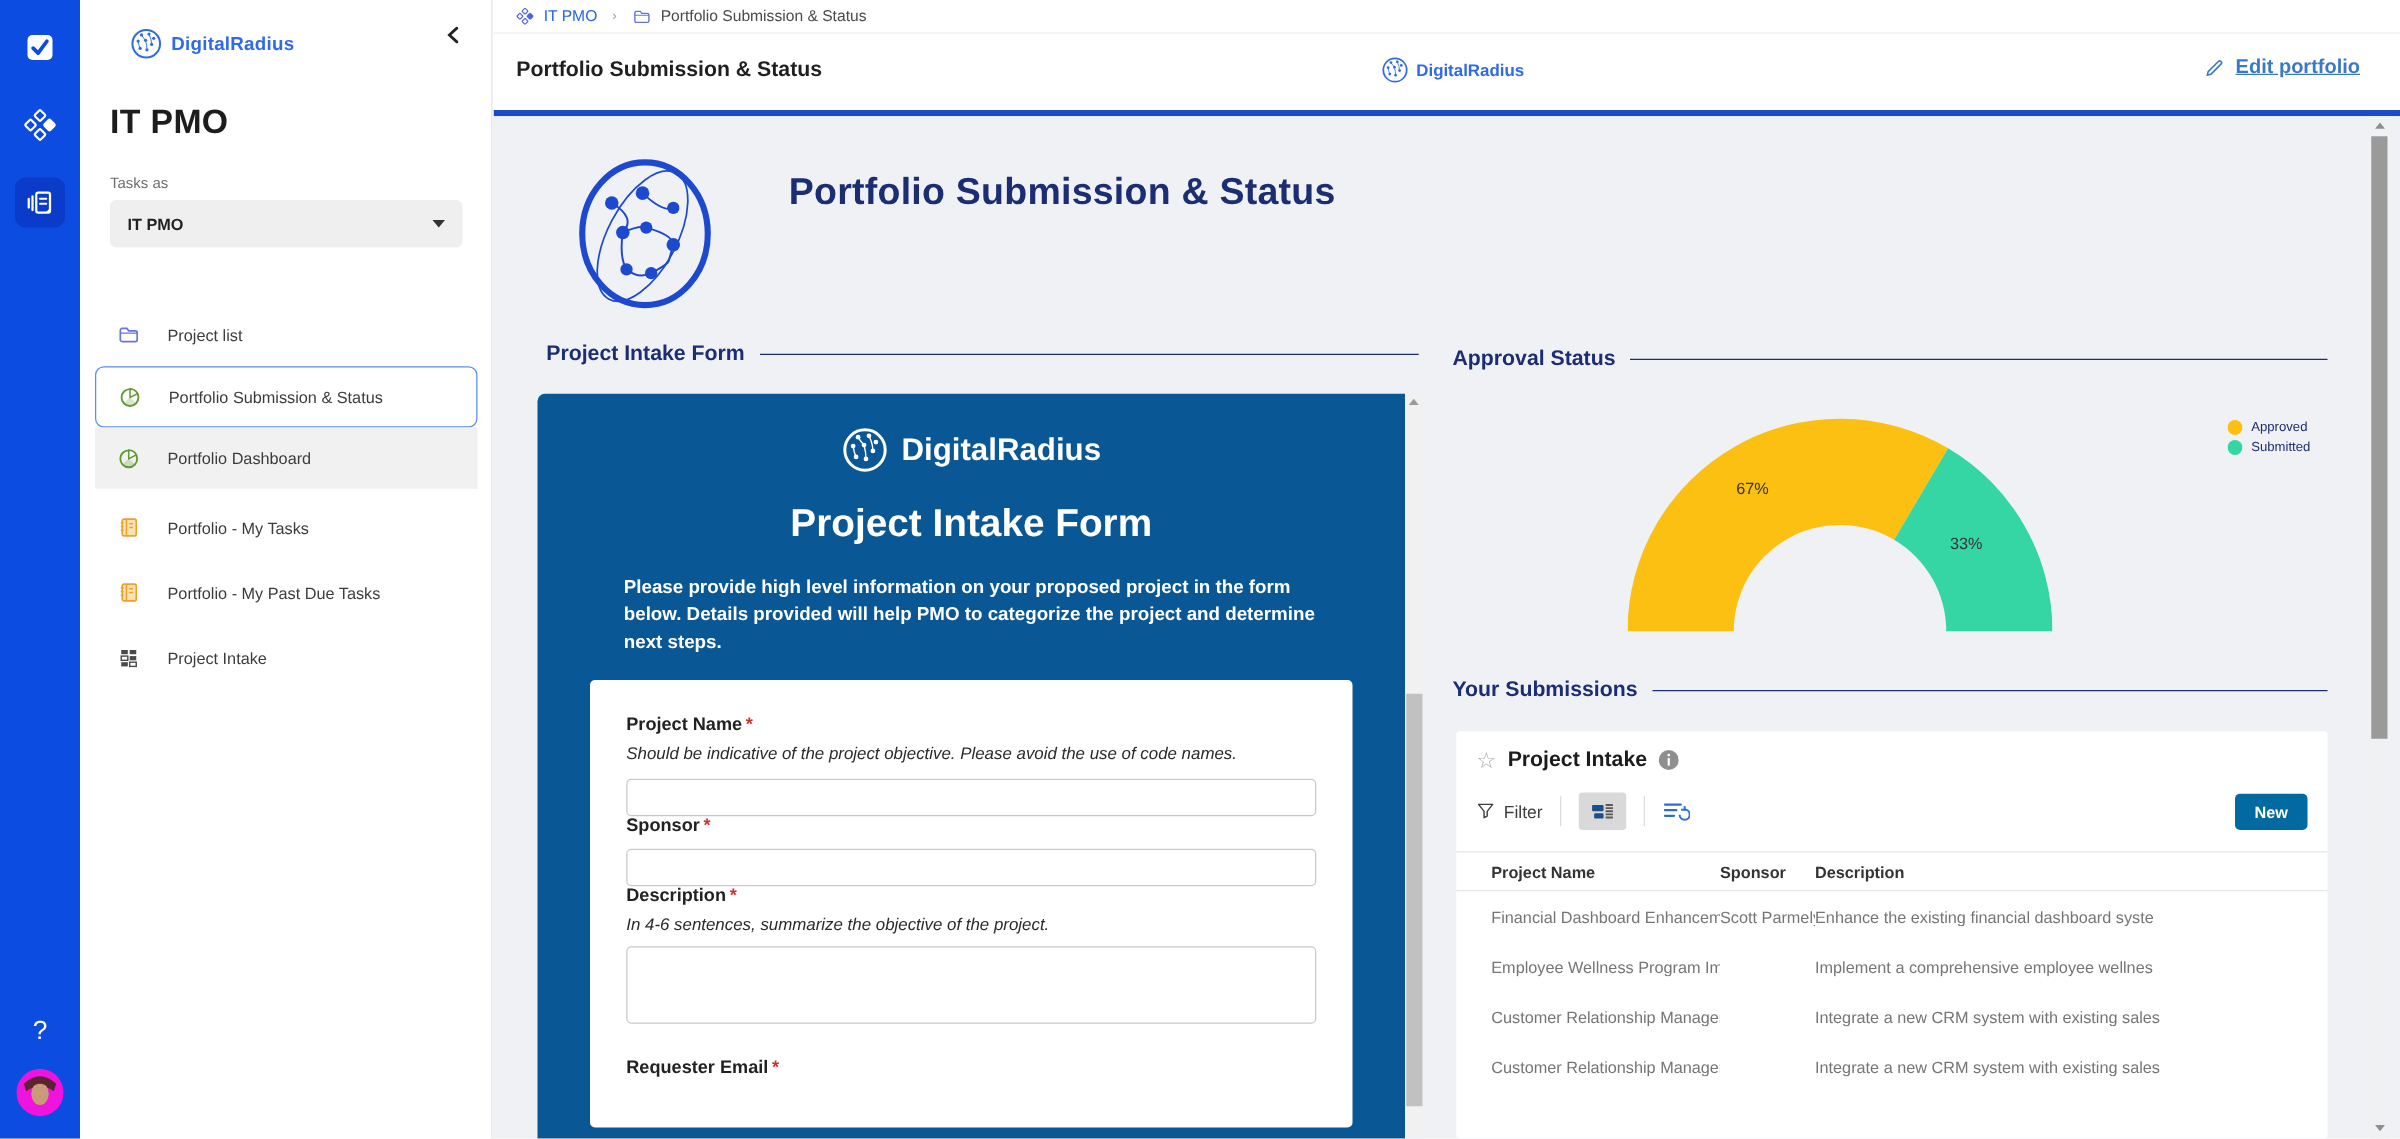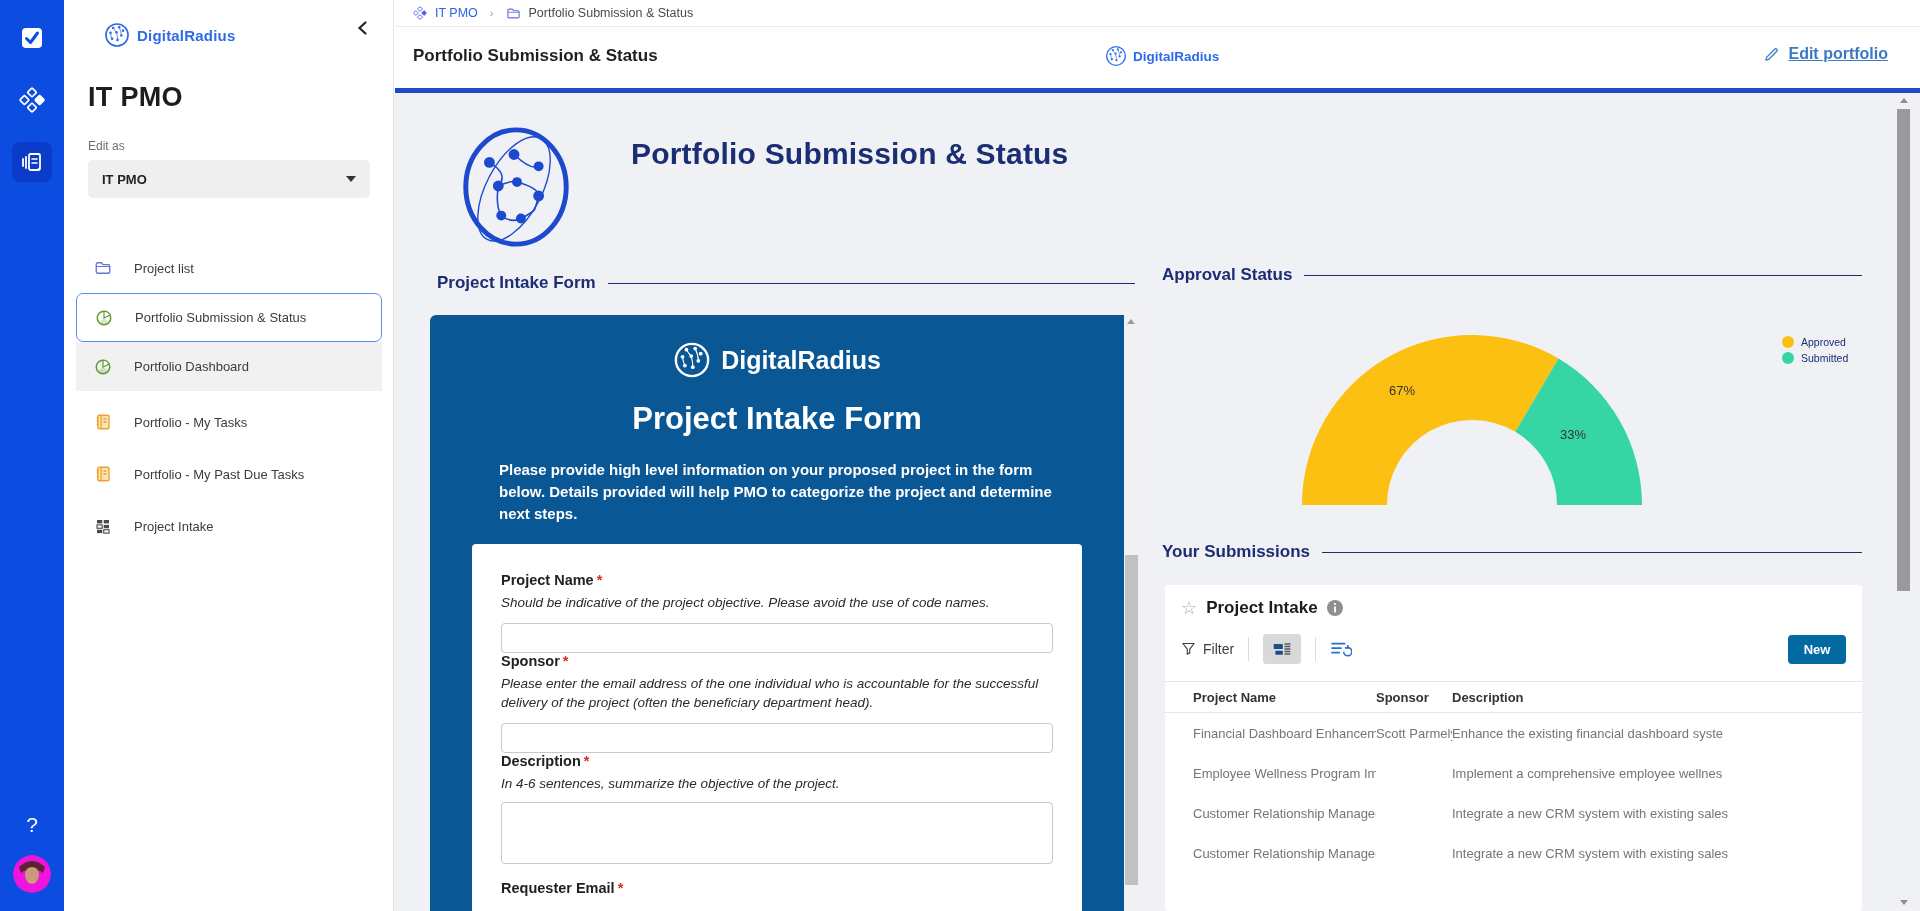--- a/index.html
+++ b/index.html
@@ -49,21 +49,21 @@
   .bluebar { position:absolute; left:395px; top:88px; width:1525px; height:5px; background:#1c4bc9; }
 
   
   .content { position:absolute; left:394px; top:93px; width:1526px; height:818px; background:#f0f1f4; overflow:hidden; }
   .hero-logo { position:absolute; left:58px; top:30px; }
   .hero-title { position:absolute; left:237px; top:44px; font-size:30px; font-weight:bold; color:#1b2d73; letter-spacing:.2px; }
   .sec-head { position:absolute; display:flex; align-items:center; gap:12px; }
   .sec-head .txt { font-size:17px; font-weight:bold; color:#1b2d73; white-space:nowrap; }
   .sec-head .line { flex:1; border-top:1.5px solid #1b2d73; }
   #sec-intake { left:43px; top:180px; width:698px; }
-  #sec-approval { left:768px; top:172px; width:700px; }
+  #sec-approval { left:768px; top:184px; width:700px; }
   #sec-subs { left:768px; top:449px; width:700px; }
 
   
   .form-panel { position:absolute; left:36px; top:222px; width:694px; height:596px; background:#0a5795; border-radius:6px 0 0 0; overflow:hidden; }
   .fp-logo { margin:26px auto 0; width:fit-content; display:flex; align-items:center; gap:10px; color:#fff; }
   .fp-logo-text { font-size:25px; font-weight:bold; }
   .fp-title { text-align:center; margin-top:22px; color:#fff; font-size:31px; font-weight:bold; }
   .fp-intro { margin:22px auto 0; width:556px; color:#fff; font-size:15px; line-height:1.45; font-weight:bold; }
   .fp-card { margin:20px auto 0; width:610px; background:#fff; border-radius:4px; padding:28px 29px 40px; }
   .field { }
@@ -181,21 +181,21 @@
           <use href="#dr-logo"></use>
         </svg>
       <span class="sb-brand-text">DigitalRadius</span>
     </div>
     <div class="sb-collapse">
       <svg width="16" height="16" viewBox="0 0 16 16">
           <path d="M10.5 2.5 L4.5 8 L10.5 13.5" fill="none" stroke="#222" stroke-width="2.2" stroke-linecap="round"></path>
         </svg>
     </div>
     <div class="sb-title">IT PMO</div>
-    <div class="sb-viewas">Edit as</div>
+    <div class="sb-viewas">Tasks as</div>
     <div class="sb-select">
       <span class="sb-select-value">IT PMO</span>
       <span class="sb-caret"></span>
     </div>
 
     <div class="nav">
       <div class="nav-item" style="top:0">
         <svg width="18" height="18" viewBox="0 0 24 24">
             <path d="M3 7 a2 2 0 0 1 2-2 h5 l2 2.5 h7 a2 2 0 0 1 2 2 V17 a2 2 0 0 1-2 2 H5 a2 2 0 0 1-2-2 Z" fill="none" stroke="#6673e0" stroke-width="1.8"></path>
             <path d="M3 10 h18" stroke="#6673e0" stroke-width="1.4"></path>
@@ -322,29 +322,28 @@
       <div class="fp-title">Project Intake Form</div>
       <div class="fp-intro">Please provide high level information on your proposed project in the form below. Details provided will help PMO to categorize the project and determine next steps.</div>
       <div class="fp-card">
         <div class="field">
           <div class="f-label"><span>Project Name</span><span class="f-req">*</span></div>
           <div class="f-help">Should be indicative of the project objective. Please avoid the use of code names.</div>
           <input class="f-input" type="text" value="" style="">
         </div>
         <div class="field">
           <div class="f-label"><span>Sponsor</span><span class="f-req">*</span></div>
-          <div class="f-help">Please enter the email address of the one individual who is accountable for the successful delivery of the project (often the beneficiary department head).</div>
           <input class="f-input" type="text" value="" style="">
         </div>
         <div class="field" style="">
           <div class="f-label"><span>Description</span><span class="f-req">*</span></div>
           <div class="f-help">In 4-6 sentences, summarize the objective of the project.</div>
           <textarea class="f-textarea" style=""></textarea>
         </div>
-        <div class="field" style="margin-top:12px">
+        <div class="field" style="margin-top:22px">
           <div class="f-label"><span>Requester Email</span><span class="f-req">*</span></div>
 
         </div>
       </div>
     </div>
     <div class="form-scroll">
       <div class="arrow-up"></div>
       <div class="thumb"></div>
     </div>
 

